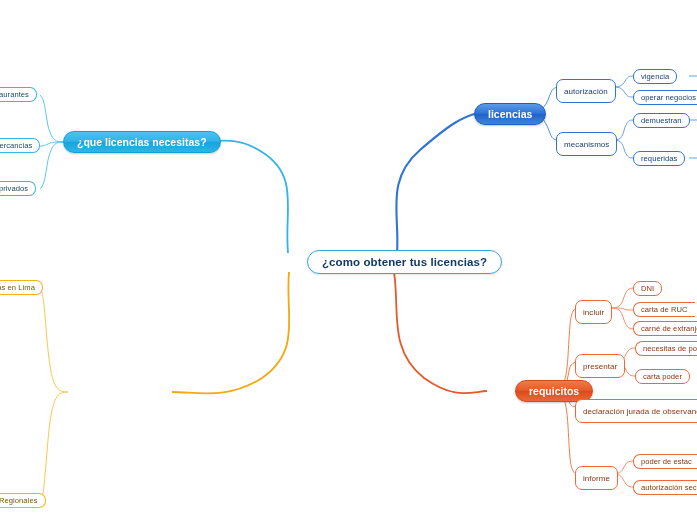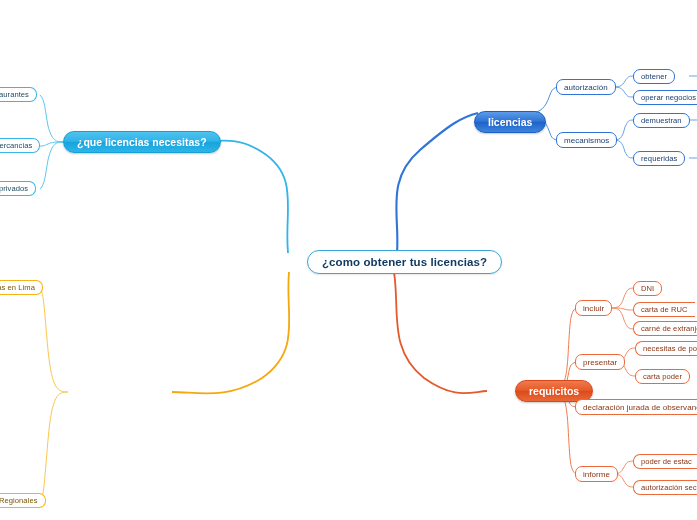--- a/index.html
+++ b/index.html
@@ -79,21 +79,21 @@
     background: #ffffff;
     font-size: 7.6px;
     font-weight: normal;
     height: 15px;
     padding: 0 7px;
     border-style: solid;
     border-width: 1.1px;
     border-radius: 7px;
     letter-spacing: .05px;
   }
-  .node.leaf.l2 { font-size: 8px; height: 16px; }
+  .node.leaf.l2 { font-size: 8px; height: 24px; }
   .node.leaf.cyan   { border-color: #39b5e6; color: #1d4b63; }
   .node.leaf.blue   { border-color: #2f74d6; color: #1b3f70; }
   .node.leaf.orange { border-color: #ec6a3a; color: #8a3413; }
   .node.leaf.yellow { border-color: #f5b315; color: #7a5603; }
   
   .node.clip-left  { border-top-left-radius: 0; border-bottom-left-radius: 0; border-left: none; }
   .node.clip-right { border-top-right-radius: 0; border-bottom-right-radius: 0; border-right: none; }
 </style>
 </head>
 <body>
@@ -143,33 +143,33 @@
     <path d="M 676 407 L 686 407" fill="none" stroke="#f4906a" stroke-width="1"></path>
 
     <path d="M 611 474 C 619 474 621 473 624 467 C 627 462 628 461 634 461" fill="none" stroke="#f4906a" stroke-width="1"></path>
     <path d="M 611 474 C 619 474 621 475 624 481 C 627 486 628 487 634 487" fill="none" stroke="#f4906a" stroke-width="1"></path>
   </svg>
 
   <div class="node root" style="left:266px; top:250px;margin-left:41px;">
     <span>¿como obtener tus licencias?</span>
   </div>
 
-  <div class="node main blue" style="left:474px; top:103px;margin-top:8px;">
+  <div class="node main blue" style="left:474px; top:103px;">
     <span>licencias</span>
   </div>
 
   <div class="node leaf blue l2" style="left:556px; top:79px;">
     <span>autorización</span>
   </div>
   <div class="node leaf blue l2" style="left:556px; top:132px;">
     <span>mecanismos</span>
   </div>
 
   <div class="node leaf blue" style="left:633px; top:69px;">
-    <span>obtener</span>
+    <span>vigencia</span>
   </div>
   <div class="node leaf blue" style="left:633px; top:90px;">
     <span>operar negocios</span>
   </div>
   <div class="node leaf blue" style="left:633px; top:113px;">
     <span>demuestran</span>
   </div>
   <div class="node leaf blue" style="left:633px; top:151px;">
     <span>requeridas</span>
   </div>

